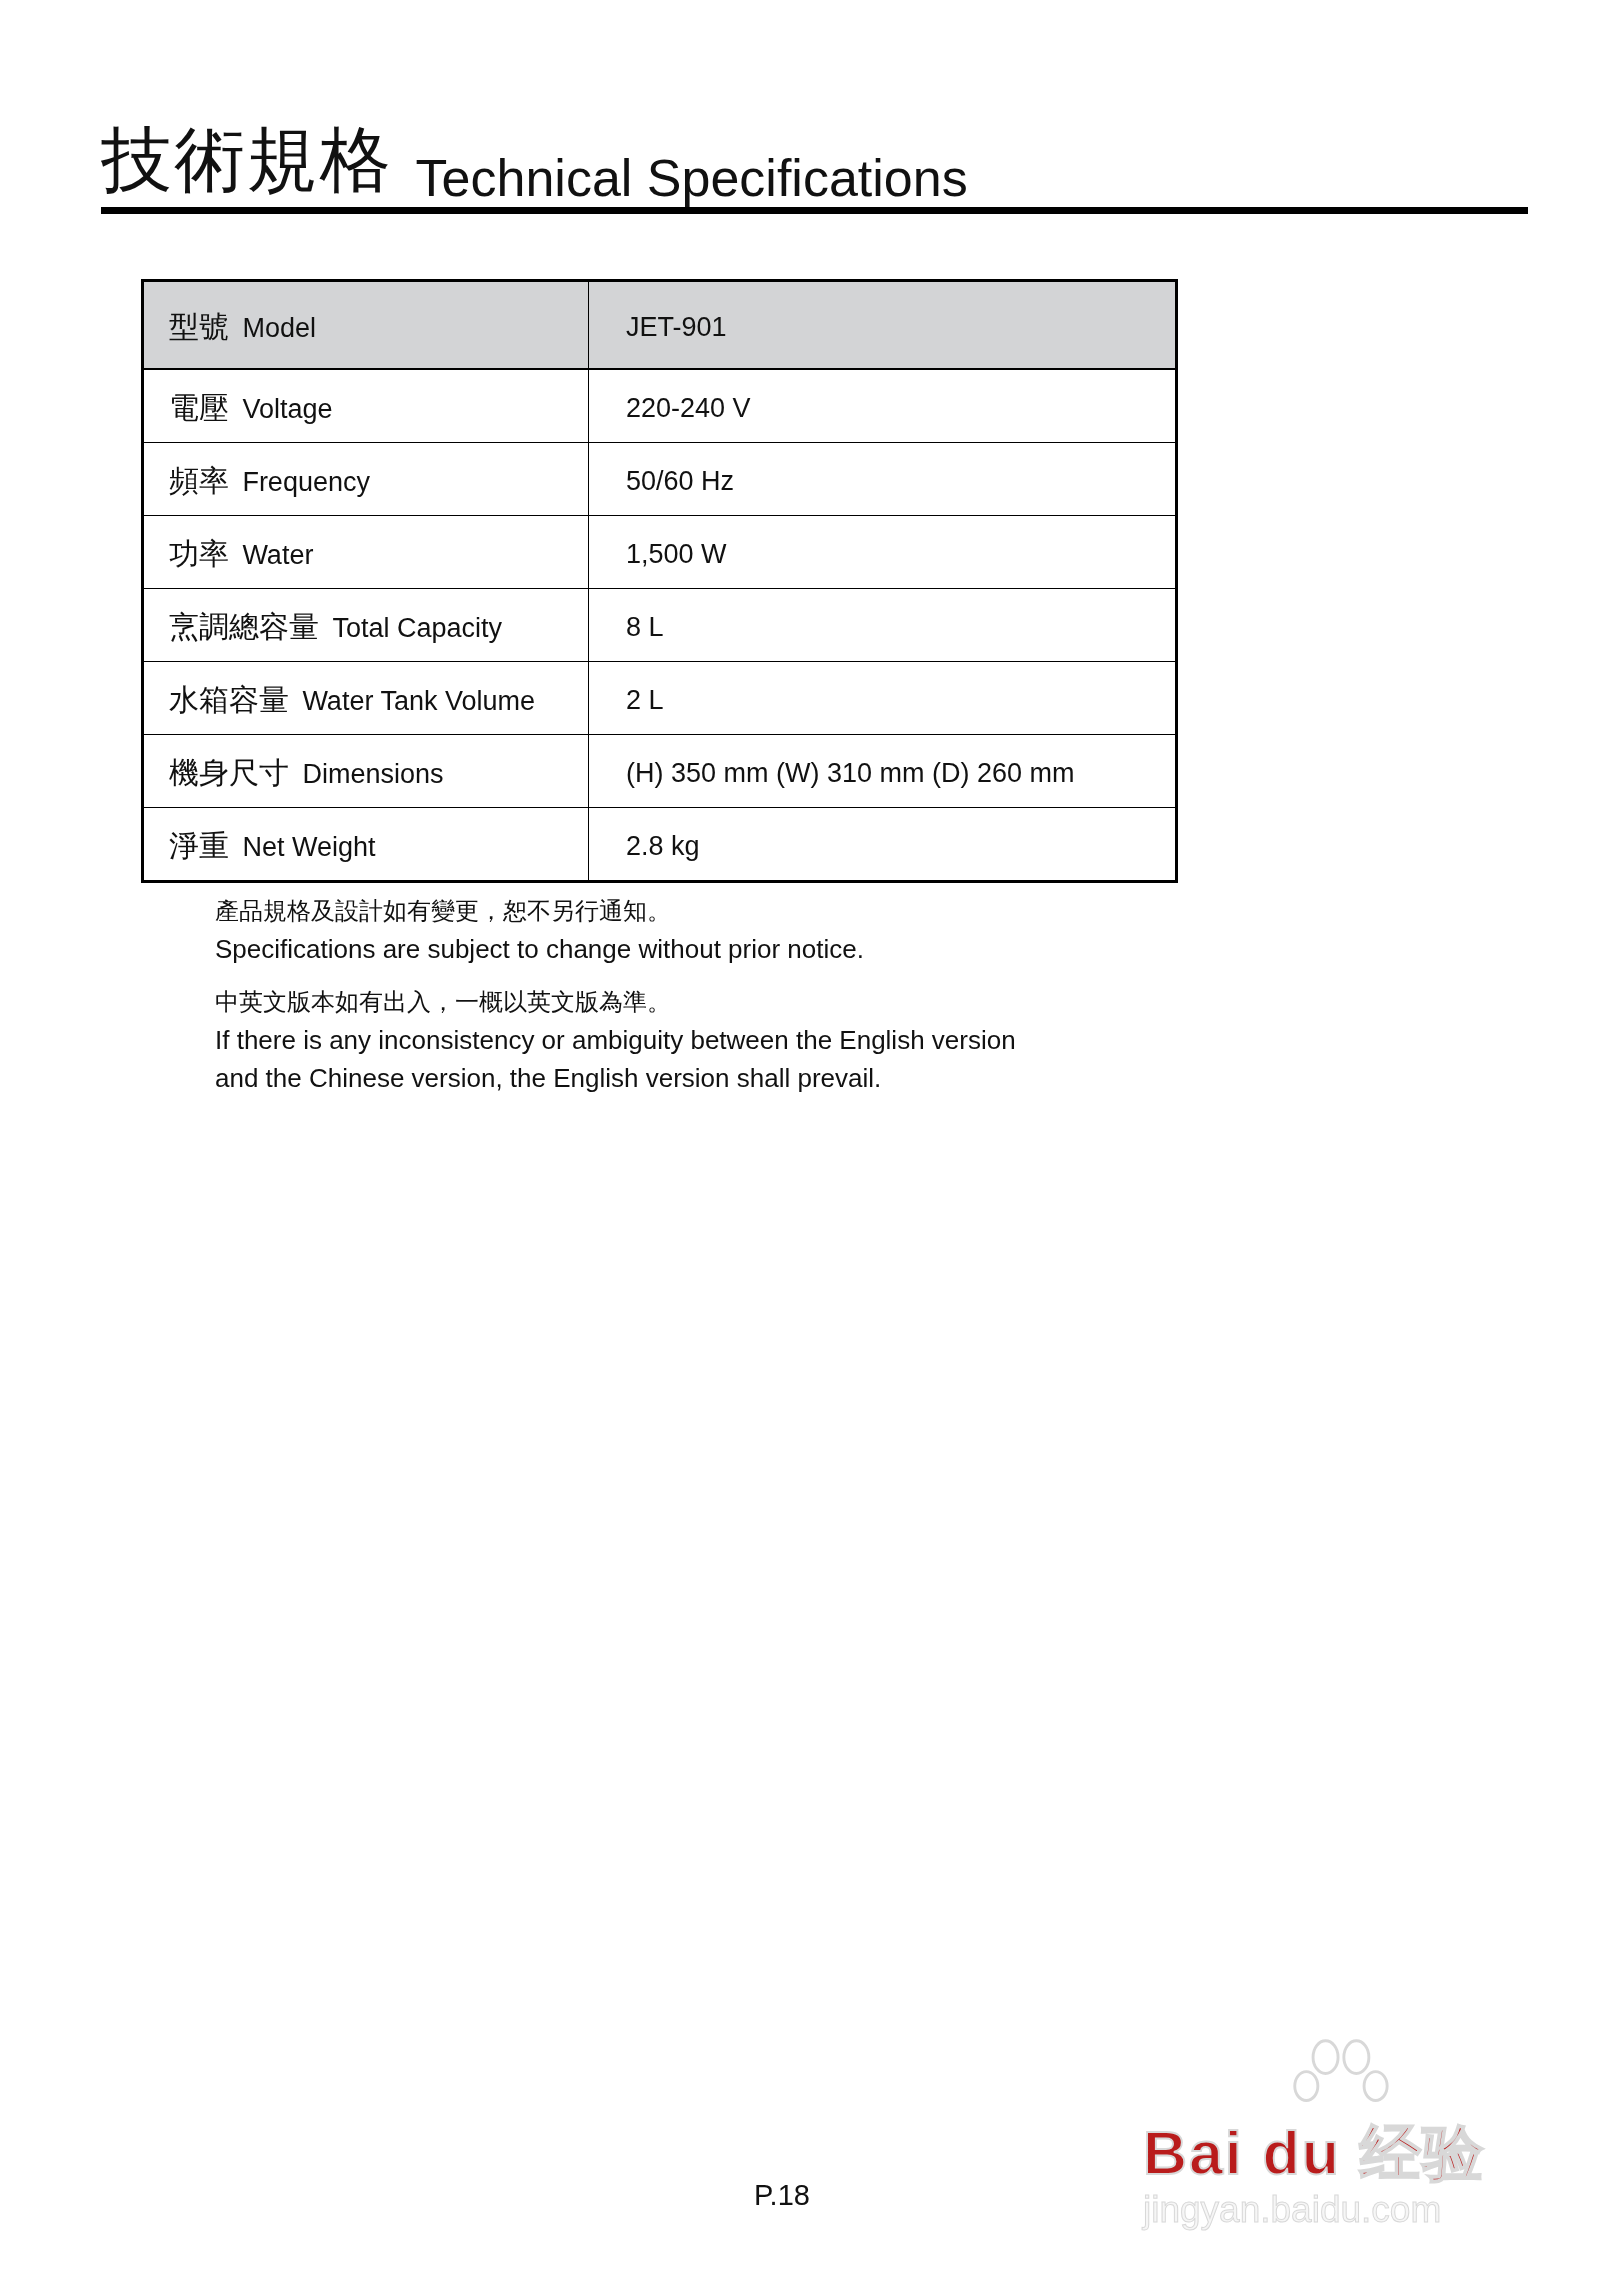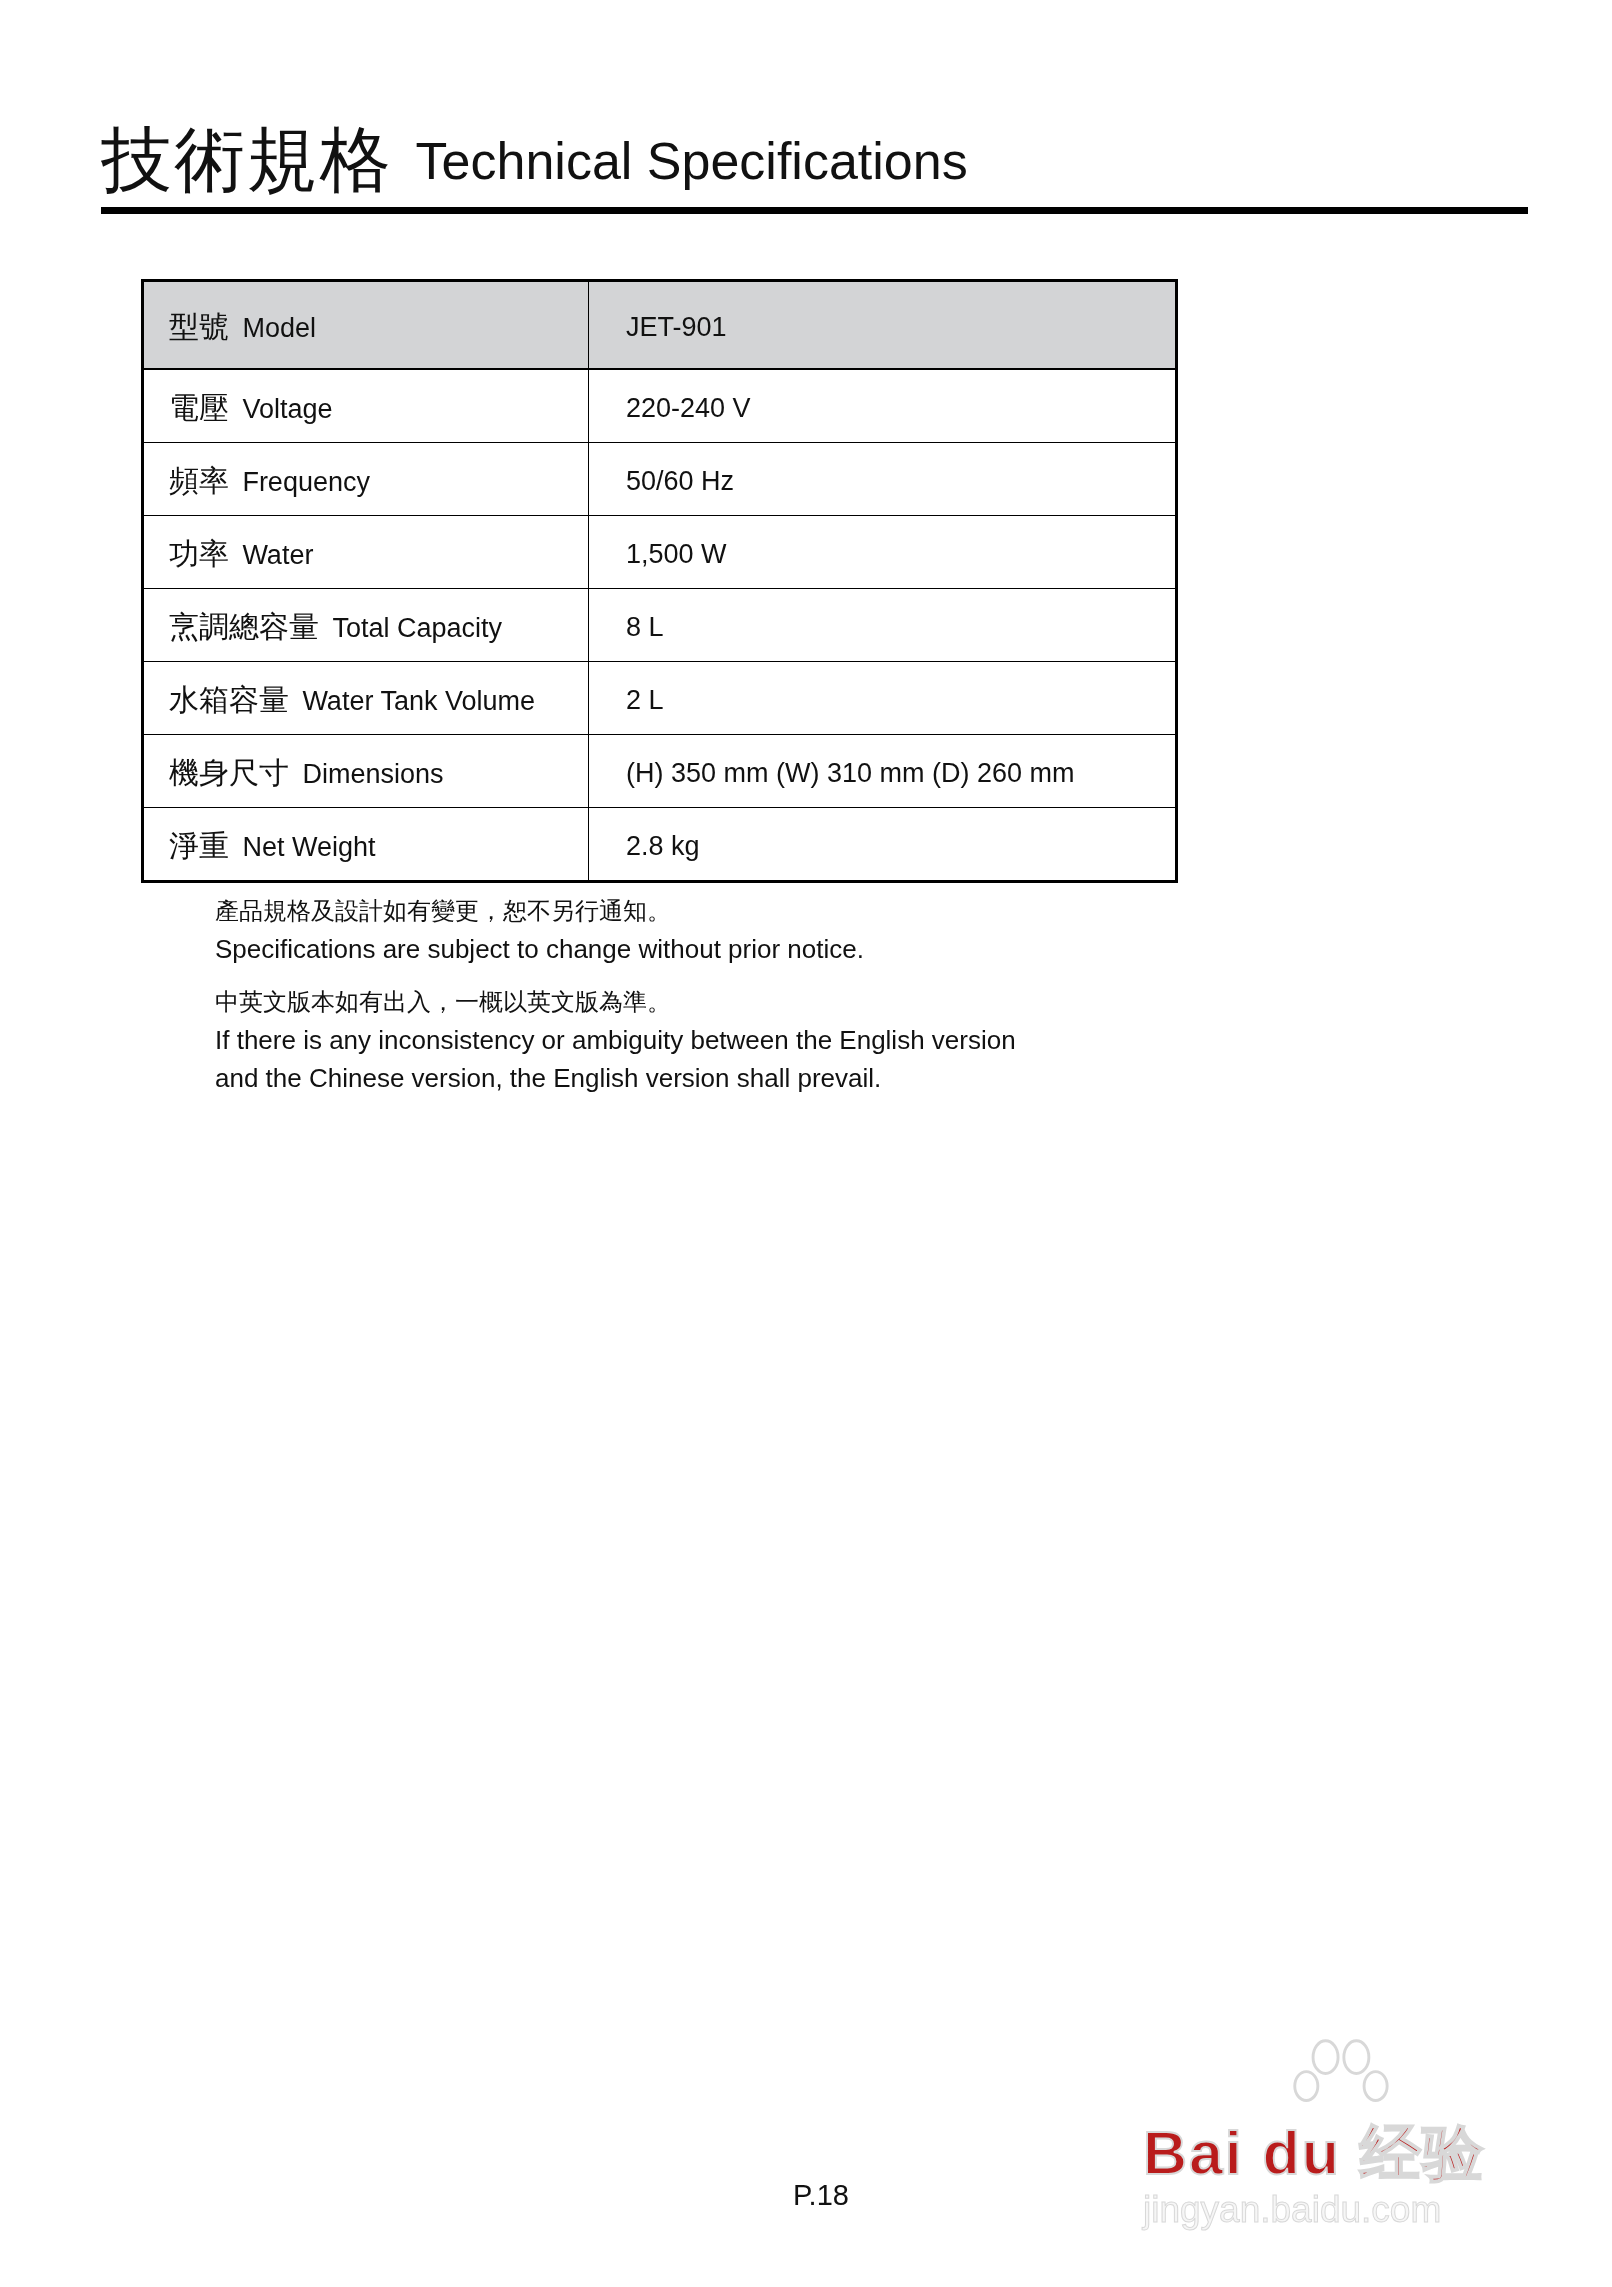--- a/index.html
+++ b/index.html
@@ -1,32 +1,32 @@
 <!DOCTYPE html>
 <html><head>
 <meta charset="utf-8">
 <style>
   html, body { margin: 0; padding: 0; background: #ffffff; }
   body { width: 1612px; height: 2287px; position: relative; overflow: hidden;
          font-family: "Liberation Sans", "DejaVu Sans", sans-serif; color: #111; }
-  .title { position: absolute; left: 101px; top: 113px; display: flex; align-items: center; }
+  .title { position: absolute; left: 101px; top: 113px; display: flex; align-items: flex-end; }
   .title-zh { font-size: 71px; font-weight: 400; letter-spacing: 1.9px; }
   .title-en { font-size: 52px; margin-left: 23px; }
   .title-rule { position: absolute; left: 101px; top: 207px; width: 1427px; height: 6.7px; background: #000; }
   .spec-table { position: absolute; left: 141px; top: 279px; width: 1037px;
                 border-collapse: collapse; border: 3.8px solid #000; }
   .spec-table td { border: 1.9px solid #000; font-size: 27px; padding: 4px 0 0 25px; height: 68px; }
   .spec-table tr:first-child td { background: #d3d4d6; height: 82px; border-bottom-width: 2.9px; }
   .spec-table td.label { width: 419px; }
   .spec-table td.value { padding-left: 37px; }
   .lbl-zh { font-size: 30px; margin-right: 13.4px; }
   .notes { position: absolute; left: 168px; top: 892px; font-size: 26px; line-height: 38px; margin-left: 47px; }
   .notes .zh { font-size: 24px; }
   .notes .gap { height: 15.4px; }
-  .page-num { position: absolute; left: 793px; top: 2179px; font-size: 29px; }
+  .page-num { position: absolute; left: 754px; top: 2179px; font-size: 29px; }
   .watermark { position: absolute; left: 1143px; top: 2046px; width: 384px; height: 192px; color: #e4e4e4; }
   .wm-logo { font-size: 61px; font-weight: bold; letter-spacing: 1.9px;
              -webkit-text-stroke: 1.9px #d8d8d8; color: #b91c1c; }
   .wm-url { font-size: 37px; -webkit-text-stroke: 1px #d8d8d8; color: #f6f6f6; margin-top: -5.8px; }
   .paw { position: absolute; left: 144px; top: -9.6px; }
 </style>
 </head>
 <body>
 
 <div class="title">

